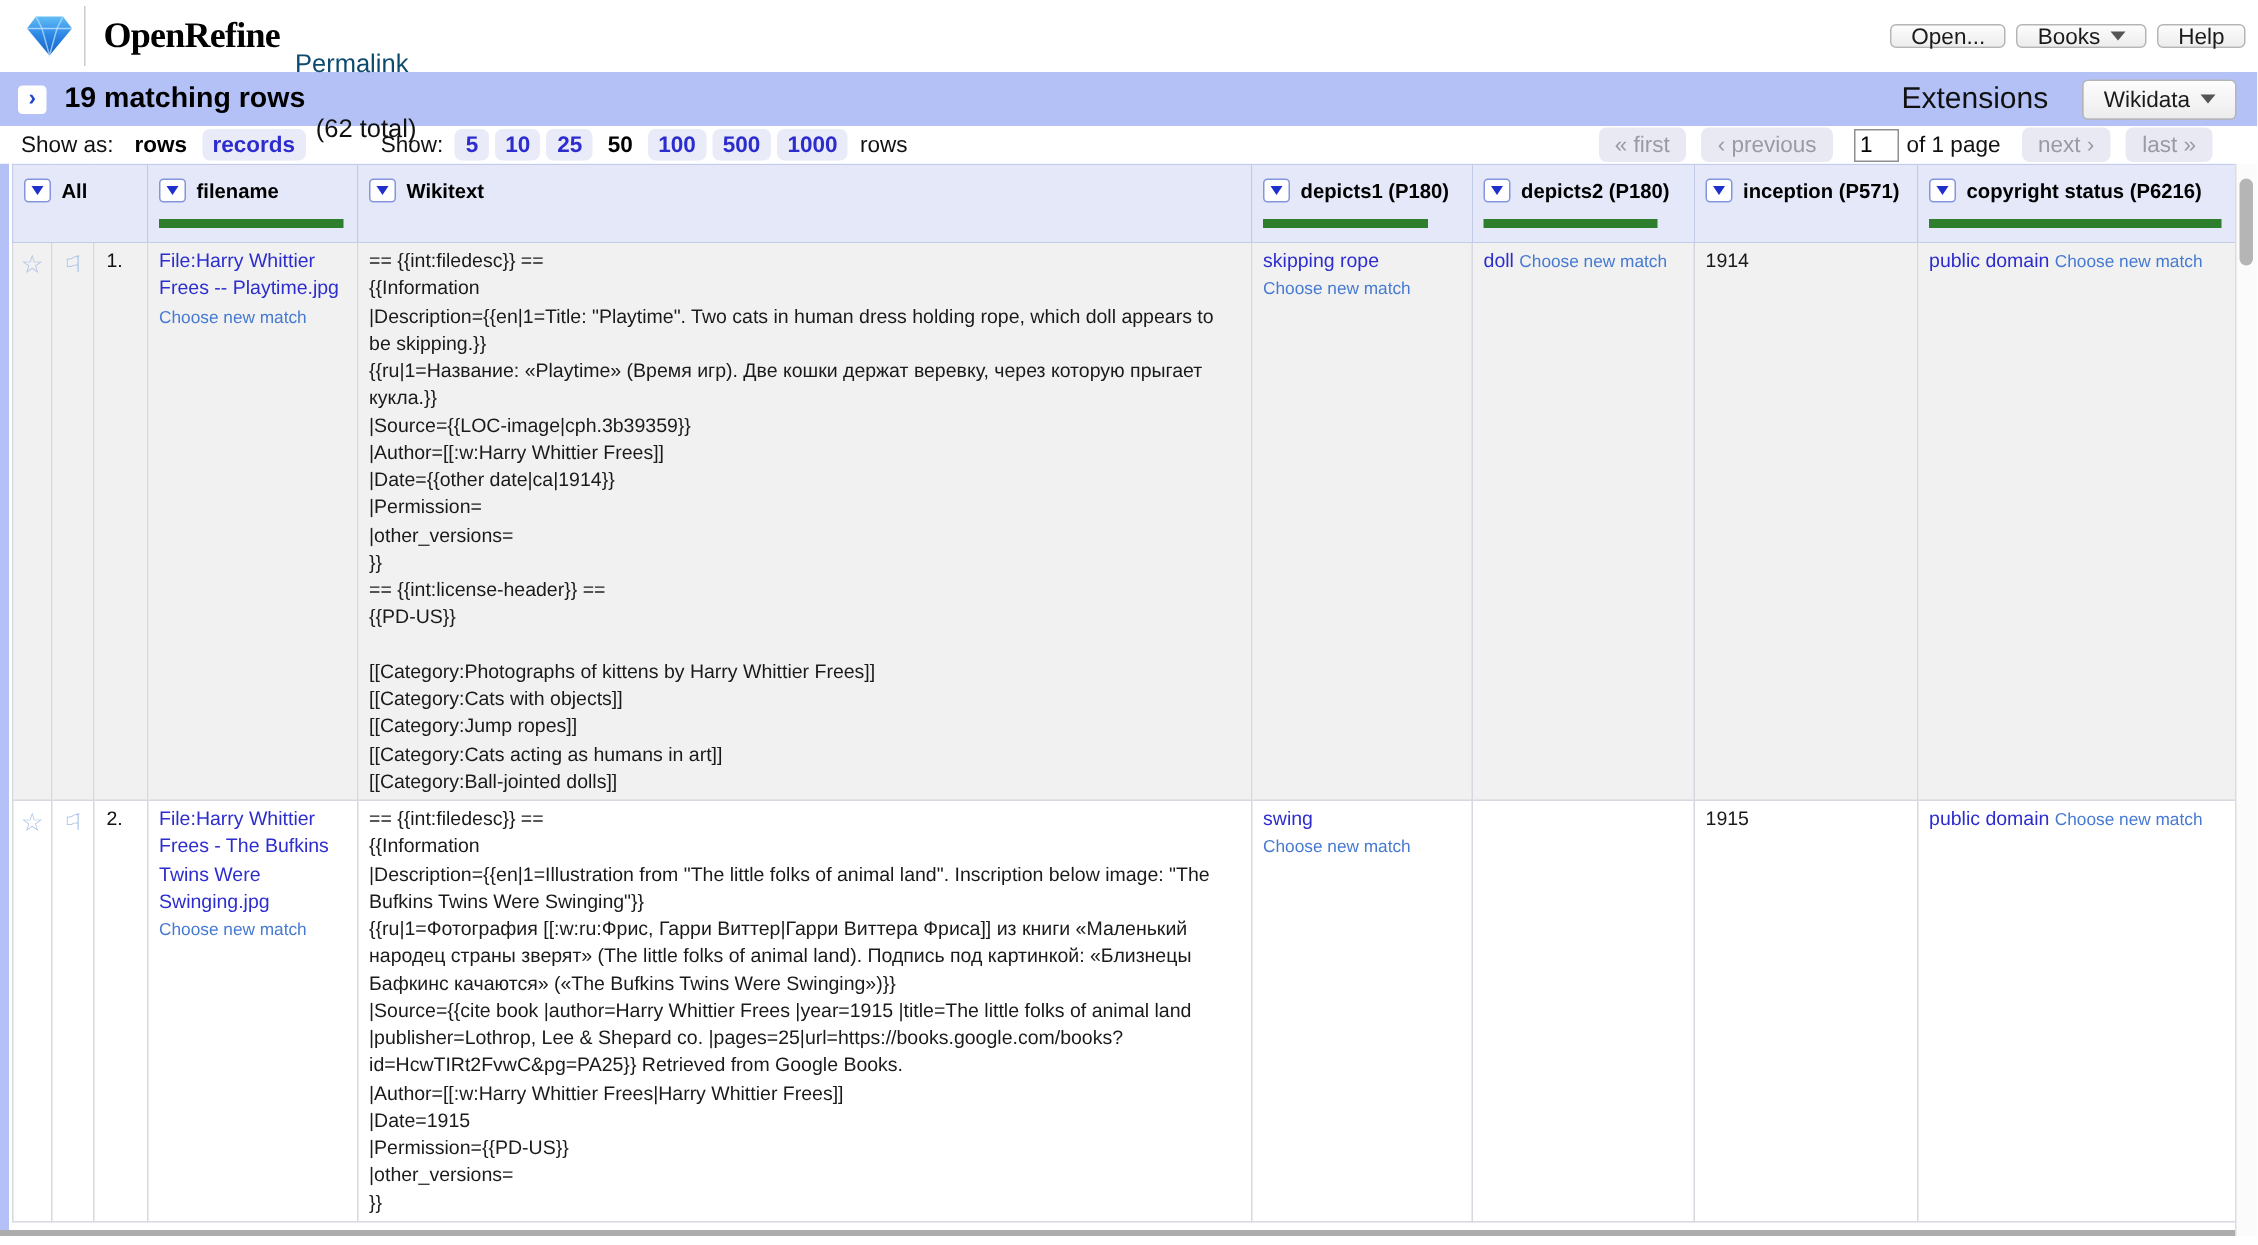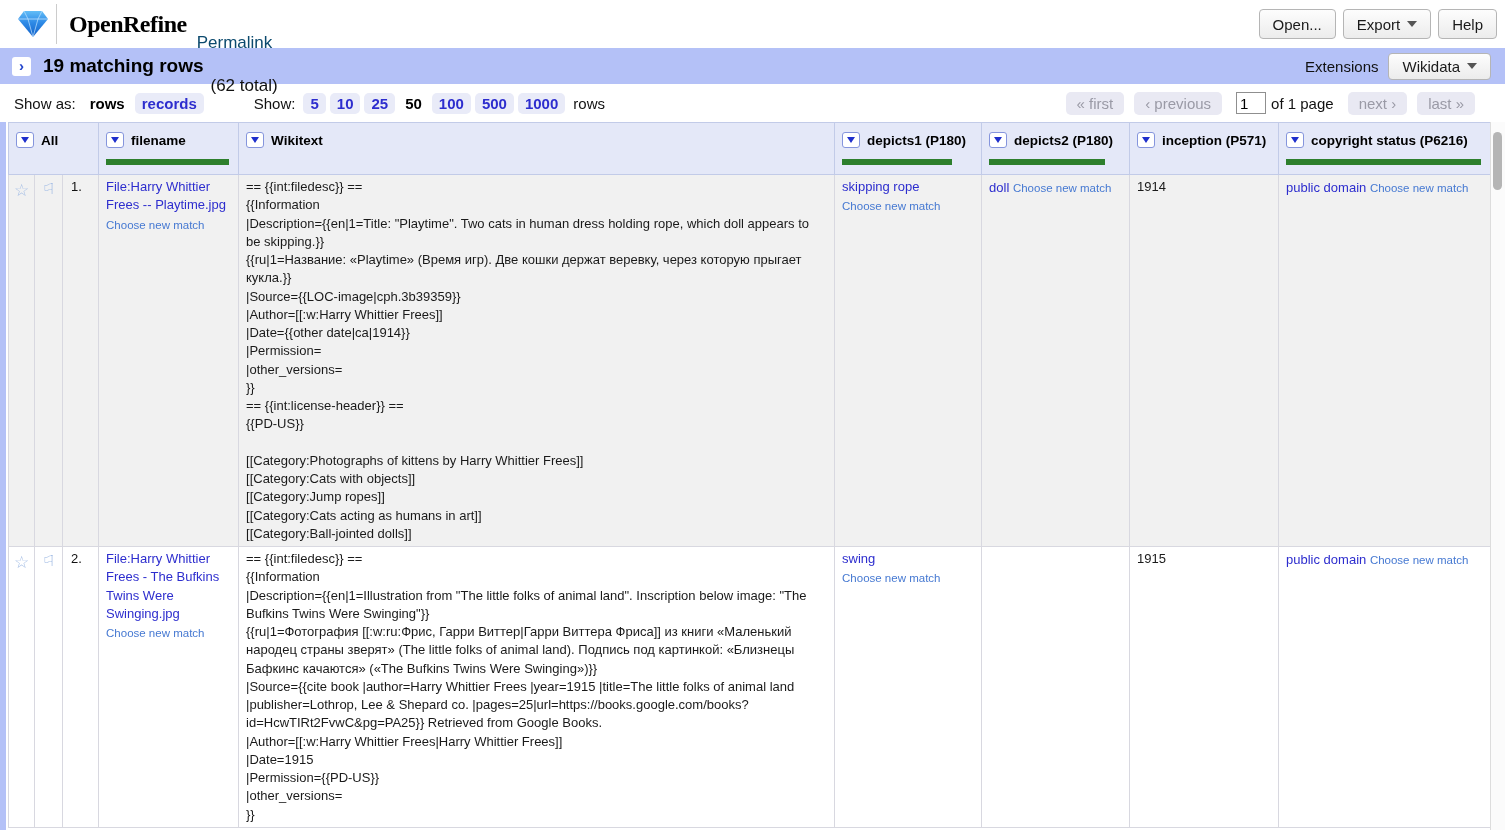--- a/index.html
+++ b/index.html
@@ -15,35 +15,35 @@
   .app{width:1505px;height:830px;overflow:hidden;position:relative;background:#fff;}
 
   
   .top-header{height:48px;display:flex;align-items:center;background:#fff;padding:0 8px;border-radius:11px;}
   .logo{width:34px;height:32px;display:flex;align-items:center;justify-content:center;margin:0 6px 0 8px;}
   .logo-divider{width:1px;height:40px;background:#ccc;margin-right:12px;}
   .app-name{font-family:"Liberation Serif","DejaVu Serif",serif;font-weight:bold;font-size:24px;color:#000;margin-right:10px;letter-spacing:-0.5px;}
   .project-title{font-size:20px;color:#1a1a1a;margin-right:14px;white-space:nowrap;}
   .permalink{font-size:17px;color:#0c4a6e;text-decoration:none;position:relative;top:19px;}
   .header-spacer{flex:1;}
-  .btn{display:inline-flex;align-items:center;gap:7px;background:linear-gradient(#fdfdfd,#ececec);border:1px solid #b5b5b5;border-radius:4px;height:30px;padding:0 13px;font-size:15px;color:#1a1a1a;cursor:pointer;margin-left:7px;white-space:nowrap;}
+  .btn{display:inline-flex;align-items:center;gap:7px;background:linear-gradient(#fdfdfd,#ececec);border:1px solid #b5b5b5;border-radius:4px;height:16px;padding:0 13px;font-size:15px;color:#1a1a1a;cursor:pointer;margin-left:7px;white-space:nowrap;}
   .caret-down{width:0;height:0;border-left:5px solid transparent;border-right:5px solid transparent;border-top:6px solid #555;display:inline-block;}
 
   
   .summary-bar{height:36px;background:var(--accent-blue);display:flex;align-items:center;padding:0 8px;}
   .expand-box{width:19px;height:19px;background:#fff;border-radius:3px;display:flex;align-items:center;justify-content:center;margin:0 12px 0 4px;cursor:pointer;}
   .expand-box span{color:#2244cc;font-weight:bold;font-size:15px;line-height:1;position:relative;top:-1px;}
   .matching{font-size:19px;font-weight:bold;color:#000;margin-right:7px;}
   .total{font-size:17px;color:#111;margin-top:39px;}
   .summary-spacer{flex:1;}
-  .extensions-label{font-size:15px;color:#111;margin-right:10px;}
+  .extensions-label{font-size:20px;color:#111;margin-right:23px;}
   .ext-btn{height:27px;margin:0 6px 0 0;}
 
   
-  .view-bar{height:38px;background:#fff;display:flex;align-items:center;padding:0 8px;font-size:15px;}
+  .view-bar{height:25px;background:#fff;display:flex;align-items:center;padding:0 8px;font-size:15px;}
   .view-label{color:#111;margin:0 6px 0 6px;}
   .pill-link{color:var(--link-blue);background:#e9ebf8;border-radius:5px;padding:2px 7px;margin:0 2px;cursor:pointer;text-decoration:none;font-weight:bold;}
   .selected-opt{color:#000;font-weight:bold;padding:2px 6px;margin:0 2px;}
   .view-gap{width:42px;}
   .view-spacer{flex:1;}
   .page-pill{color:#9a9aa6;background:#e9e9f3;border-radius:5px;padding:3px 11px;margin-left:10px;cursor:default;white-space:nowrap;}
   .page-input{width:30px;height:22px;border:1px solid #8f8f8f;font-size:15px;padding:0 3px;margin:0 5px 0 14px;font-family:inherit;}
   .page-of{margin-right:4px;}
   .last-pill{margin-right:22px;}
 
@@ -101,21 +101,21 @@
       </svg>
     </div>
     <div class="logo-divider"></div>
     <span class="app-name">OpenRefine</span>
     <a class="permalink" href="#">Permalink</a>
     <div class="header-spacer"></div>
     <button class="btn">
         <span>Open...</span>
       </button>
     <button class="btn">
-        <span>Export</span>
+        <span>Books</span>
         <span class="caret-down"></span>
       </button>
     <button class="btn">
         <span>Help</span>
       </button>
   </div>
 
   <div class="summary-bar">
     <div class="expand-box">
         <span>›</span>

